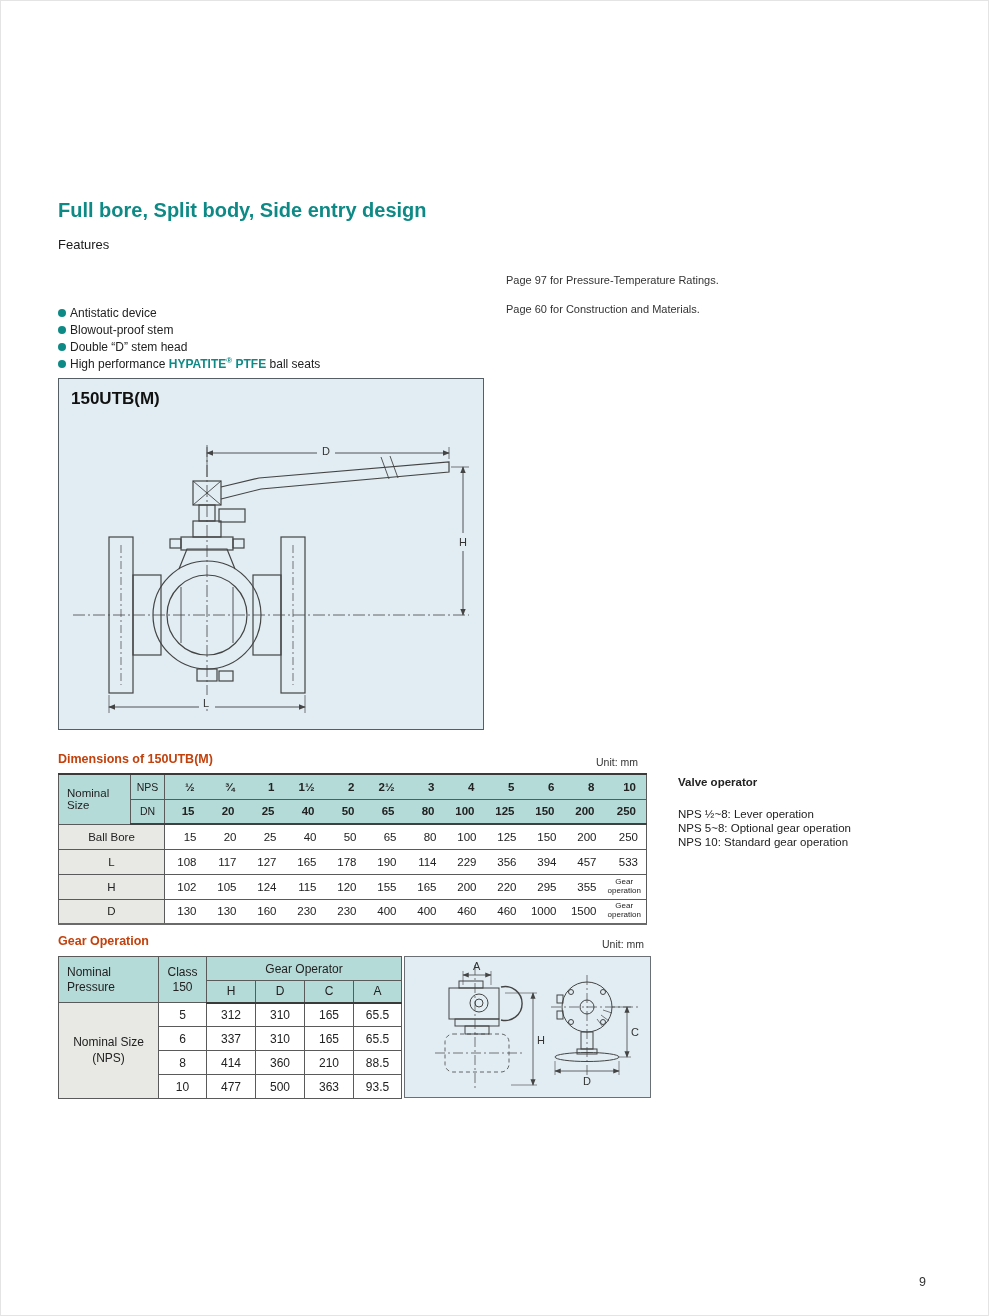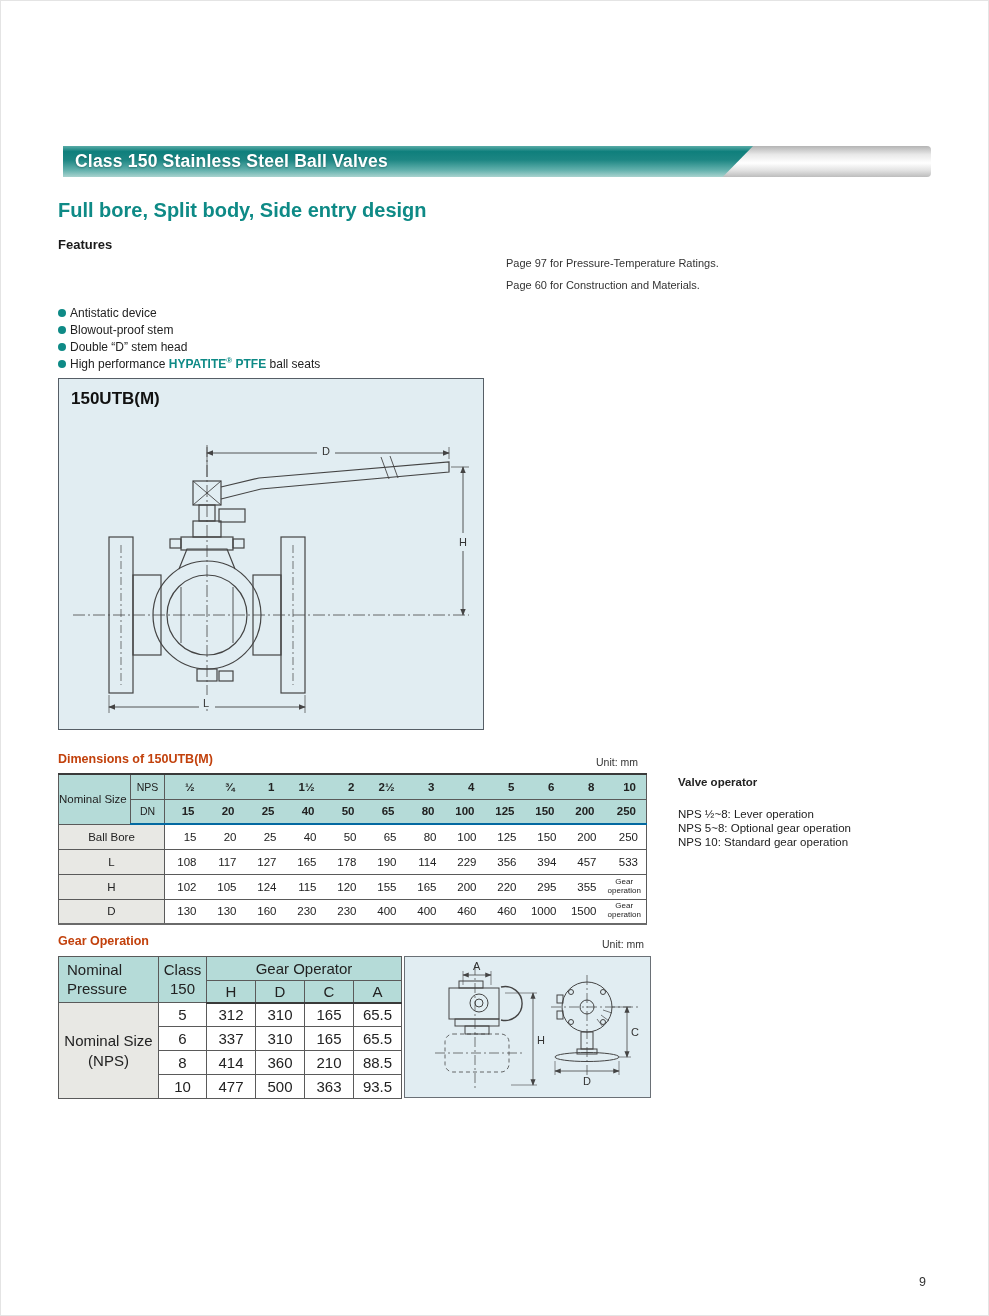--- a/index.html
+++ b/index.html
@@ -12,59 +12,59 @@
     background:linear-gradient(180deg,#b4b4b4 0%,#e9e9e9 28%,#ffffff 55%,#e3e3e3 78%,#bdbdbd 100%);
     border-radius:0 4px 4px 0; }
   .banner-teal { position:absolute; inset:0;
     background:linear-gradient(180deg,#5aaca8 0%,#0f7f7c 18%,#1d8683 45%,#63b1ad 78%,#a9d3cf 100%);
     clip-path:polygon(0 0,79.5% 0,76% 100%,0 100%); }
   .banner-title { position:absolute; left:12px; top:0; line-height:31px; font-size:17.5px; font-weight:bold;
     color:#ffffff; text-shadow:0 1px 2px rgba(0,60,60,.45); letter-spacing:.2px; }
 
   
   .subtitle { position:absolute; left:57px; top:198px; font-size:20px; font-weight:bold; color:#0e8a86; }
-  .features-heading { position:absolute; left:57px; top:236px; font-size:13px; font-weight:bold; color:#1a1a1a; }
+  .features-heading { position:absolute; left:57px; top:236px; font-size:13px; font-weight:normal; color:#1a1a1a; }
   .features-list { position:absolute; left:57px; top:255px; font-size:12px; color:#222;margin-top:48px; }
   .feature-item { display:flex; align-items:center; height:17px; }
   .bullet { width:8px; height:8px; border-radius:50%; background:#0e8a86; margin-right:4px; flex:0 0 auto; }
   .brand { color:#0e8a86; font-weight:bold; }
   .reg { font-size:8px; vertical-align:super; }
   .page-refs { position:absolute; left:505px; top:256px; font-size:11px; color:#333; }
-  .page-ref { margin-bottom:10px; }
+  .page-ref { margin-bottom:10px;margin-top:17px; }
 
   
   .draw-box { position:absolute; left:57px; top:377px; width:426px; height:352px;
     background:#e1edf2; border:1px solid #565e66; }
   .draw-title { position:absolute; left:12px; top:10px; font-size:17px; font-weight:bold; color:#111; }
   .draw-box svg { position:absolute; left:0; top:38px; }
   svg text { font-family:"Liberation Sans", sans-serif; font-size:11px; fill:#333; }
 
   
   .sec-title { position:absolute; font-size:12.5px; font-weight:bold; color:#c2410c; }
   .unit { position:absolute; font-size:10.5px; color:#333; }
 
   
   .t-dims { position:absolute; left:57px; top:772px; width:588px; border-collapse:collapse; table-layout:fixed;
     font-size:11.5px; border-top:2px solid #3a3a3a; border-bottom:2px solid #6a6a6a; }
   .t-dims th, .t-dims td { height:25px; padding:0; font-weight:normal; }
-  .t-dims .h-nom { background:#b5dbd8; border:1px solid #5a5a5a; font-size:11.5px; text-align:left; }
+  .t-dims .h-nom { background:#b5dbd8; border:1px solid #5a5a5a; font-size:11.5px; text-align:left; padding-left:8px; }
   .t-dims .h-sub { background:#b5dbd8; border:1px solid #5a5a5a; text-align:center; font-size:10.5px; }
   .t-dims .h-val { background:#b5dbd8; border-top:1px solid #5a5a5a; border-bottom:1px solid #5a5a5a; border-left:none; border-right:none;
     text-align:right; padding-right:10px; font-weight:bold; font-size:11.5px; }
   .t-dims .h-val:last-child { border-right:1px solid #5a5a5a; }
   .t-dims .r-lab { background:#e8e8e4; border:1px solid #5a5a5a; text-align:center; }
   .t-dims td.d { background:#fff; border-top:1px solid #5a5a5a; border-bottom:1px solid #5a5a5a; border-left:none; border-right:none;
     text-align:right; padding-right:8px; }
   .t-dims td.d:last-child { border-right:1px solid #5a5a5a; }
-  .t-dims tr.hdr-sep th { border-bottom:2px solid #0369a1; }
+  .t-dims tr.hdr-sep th { border-bottom:2px solid #404040; }
   .t-dims td.gearcell { font-size:8px; text-align:center; padding-right:2px; line-height:1.1; }
 
   
   .t-gear { position:absolute; left:57px; top:955px; width:343px; border-collapse:collapse; table-layout:fixed;
-    font-size:15px; border:1.5px solid #3a3a3a;padding-left:42px; }
+    font-size:12px; border:1.5px solid #3a3a3a;padding-left:42px; }
   .t-gear th, .t-gear td { border:1px solid #5a5a5a; padding:0; text-align:center; font-weight:normal; }
   .t-gear th { background:#b5dbd8; }
   .t-gear .g-r1 th { height:24px; }
   .t-gear .g-r2 th { height:22px; border-bottom:2px solid #3a3a3a; }
   .t-gear .g-nomp { text-align:left; padding-left:8px; line-height:1.25; }
   .t-gear td { height:24px; background:#fff; }
   .t-gear .g-rowlab { background:#e8e8e4; line-height:1.3; }
 
   .gear-diagram-box { position:absolute; left:403px; top:955px; width:247px; height:142px;
     background:#e1edf2; border:1px solid #6a7076; }
@@ -74,24 +74,20 @@
   .valve-op-heading { font-weight:bold; margin-bottom:18px; }
   .gear-note { position:absolute; left:677px; top:952px; width:258px; font-size:11.5px; color:#222;
     line-height:1.32; text-align:justify; }
   .page-num { position:absolute; left:918px; top:1274px; font-size:12.5px; color:#333; }
 </style>
 </head>
 <body>
 
 <div class="page">
 
-  <div class="banner">
-    <div class="banner-teal"></div>
-    <div class="banner-title">Class 150 Stainless Steel Ball Valves</div>
-  </div>
 
   <div class="subtitle">Full bore, Split body, Side entry design</div>
 
   <div class="features-heading">Features</div>
   <div class="features-list">
     <div class="feature-item">
       <span class="bullet"></span>
       <span>Antistatic device</span>
     </div>
     <div class="feature-item">

